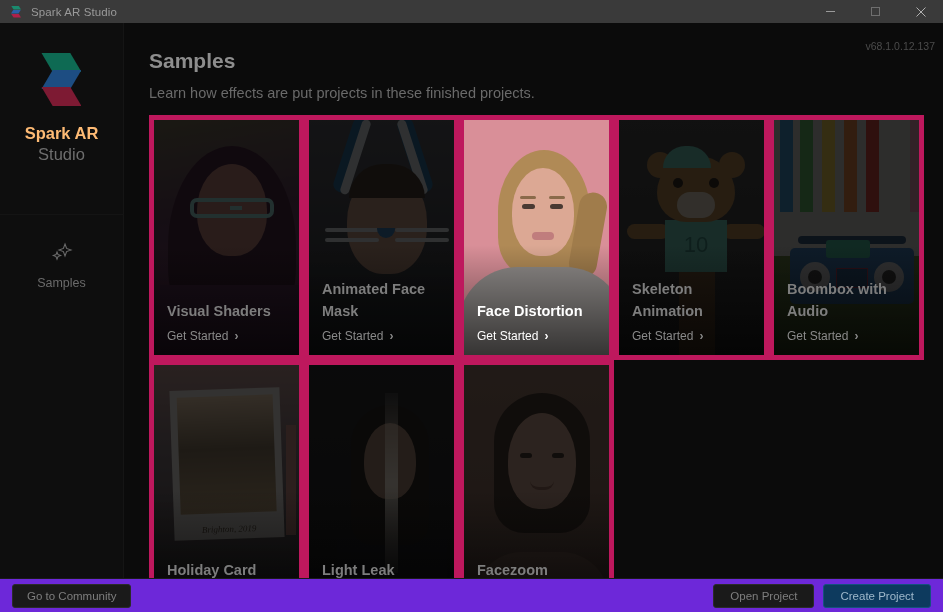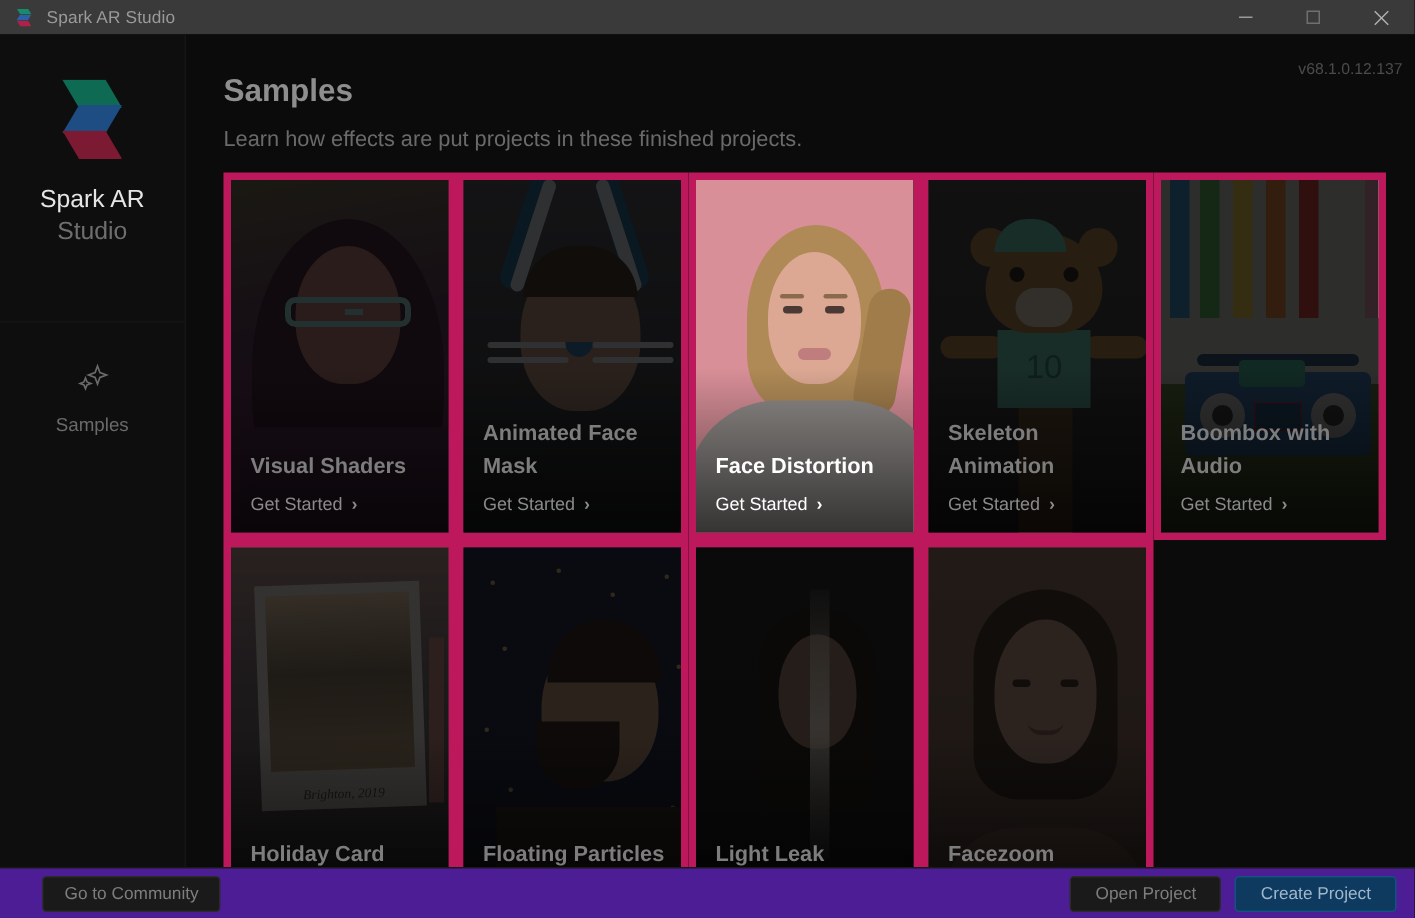--- a/index.html
+++ b/index.html
@@ -43,21 +43,21 @@
     width: 124px; height: 589px; background: #0e0e0e;
     display: flex; flex-direction: column; align-items: center;
     border-right: 1px solid #151515;
   }
   .brand { padding-top: 29px; display: flex; flex-direction: column; align-items: center; }
   .brand-logo { width: 52px; height: 56px; position: relative; margin-bottom: 15px; }
   .brand-logo .band { position: absolute; left: 6px; width: 40px; height: 19px; }
   .brand-logo .bd1 { top: 1px;  background: #0e6a53; clip-path: polygon(0 0,72% 0,100% 100%,28% 100%); }
   .brand-logo .bd2 { top: 18px; background: #1d4d82; clip-path: polygon(28% 0,100% 0,72% 100%,0 100%); }
   .brand-logo .bd3 { top: 35px; background: #7d1a33; clip-path: polygon(0 0,72% 0,100% 100%,28% 100%); }
-  .brand-line1 { font-size: 16.5px; color: #e5e5e5; font-weight: 400; line-height: 21px; }
+  .brand-line1 { font-size: 16.5px; color: #fdba74; font-weight: 700; line-height: 21px; }
   .brand-line2 { font-size: 16.5px; color: #6e6e6e; font-weight: 400; line-height: 21px; }
 
   .nav-item {
     width: 124px; height: 100px;
     display: flex; flex-direction: column; align-items: center; justify-content: center;
     gap: 10px;
     border-top: 1px solid #141414;
   }
   .nav-item.first { margin-top: 49px; }
   .nav-label { font-size: 12.5px; color: #6a6a6a; }
@@ -208,22 +208,22 @@
   .art-zoom .face { left:44px; top:48px; width:68px; height:96px; background:#c49780; }
   .art-zoom .eyeL { position:absolute; left:56px; top:88px; width:12px; height:5px; background:#3a2a22; border-radius:3px; }
   .art-zoom .eyeR { position:absolute; left:88px; top:88px; width:12px; height:5px; background:#3a2a22; border-radius:3px; }
   .art-zoom .smile{ position:absolute; left:66px; top:116px; width:24px; height:9px;
                     border-bottom:3px solid #8a5e50; border-radius:0 0 13px 13px; }
   .art-zoom .body { position:absolute; left:10px; bottom:0; width:135px; height:48px; background:#9c7663; border-radius:50px 50px 0 0; }
 
   
   .footer {
     position: absolute; left: 0; bottom: 0; width: 943px; height: 34px;
-    background: #4c1d95; border-top: 1px solid #1a1a1a;
-    display: flex; align-items: center; padding-left: 16px;
+    background: #6d28d9; border-top: 1px solid #1a1a1a;
+    display: flex; align-items: center;
   }
   .btn {
     height: 22px; padding: 0 12px; border-radius: 3px;
     display: inline-flex; align-items: center; justify-content: center;
     font-size: 11.5px; border: 1px solid #2b2b2b; background: #1a1a1a; color: #7e7e7e;
   }
   .btn-community { margin-left: 12px; height: 24px; padding: 0 14px; }
   .footer-right { margin-left: auto; display: flex; gap: 9px; margin-right: 12px; }
   .btn-open { height: 24px; padding: 0 16px; }
   .btn-create {
@@ -424,43 +424,20 @@
             <div class="cap">Brighton, 2019</div>
           </div>
         </div>
         <div class="dim"></div>
         <div class="shade"></div>
         <div class="meta">
           <div class="cname">Holiday Card</div>
         </div>
       </div>
 
-      <div class="card">
-        <div class="art art-float">
-          <div class="dot" style="left:18px;top:22px"></div>
-          <div class="dot" style="left:62px;top:14px"></div>
-          <div class="dot" style="left:98px;top:30px"></div>
-          <div class="dot" style="left:134px;top:18px"></div>
-          <div class="dot" style="left:26px;top:66px"></div>
-          <div class="dot" style="left:142px;top:78px"></div>
-          <div class="dot" style="left:14px;top:120px"></div>
-          <div class="dot" style="left:148px;top:132px"></div>
-          <div class="dot" style="left:30px;top:160px"></div>
-          <div class="dot" style="left:138px;top:172px"></div>
-          <div class="body"></div>
-            <div class="face"></div>
-          <div class="beard"></div>
-            <div class="hair"></div>
-        </div>
-        <div class="dim"></div>
-        <div class="shade"></div>
-        <div class="meta">
-          <div class="cname">Floating Particles</div>
-        </div>
-      </div>
 
       <div class="card">
         <div class="art art-leak">
           <div class="body"></div>
             <div class="hair"></div>
           <div class="face"></div>
             <div class="beam"></div>
         </div>
         <div class="dim"></div>
         <div class="shade"></div>

